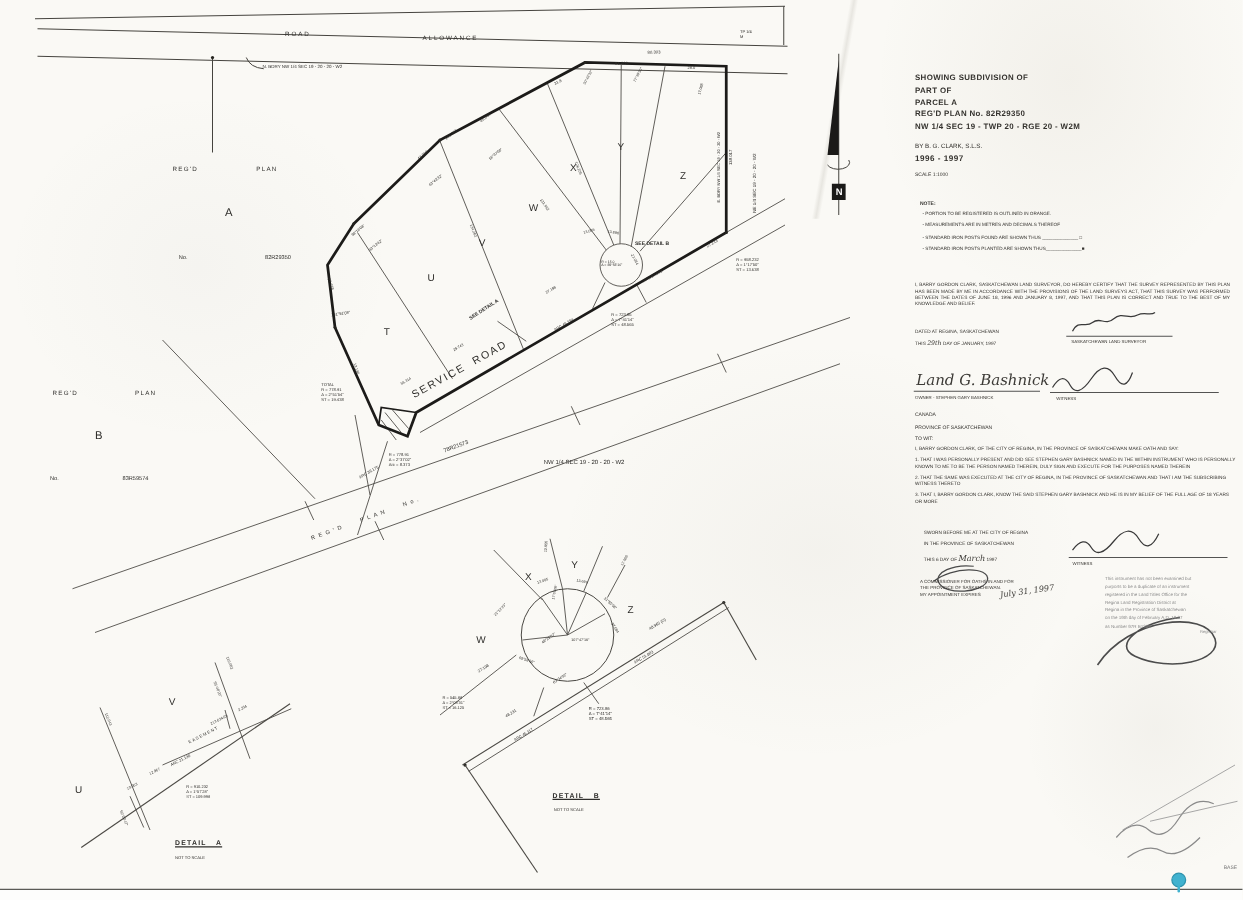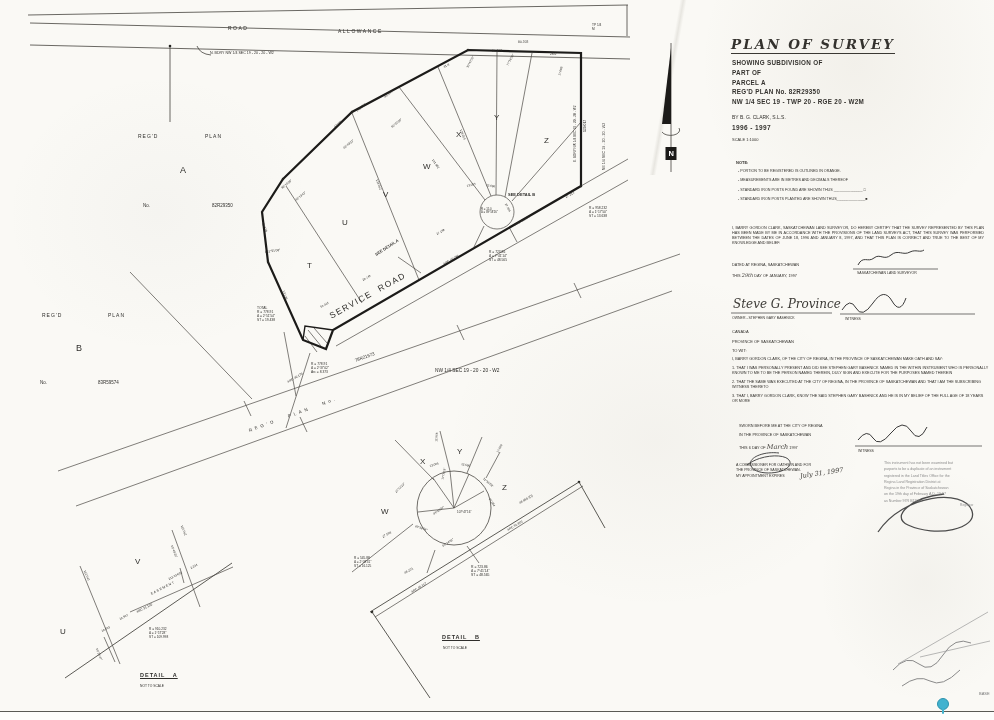--- a/index.html
+++ b/index.html
@@ -281,21 +281,20 @@
       <div class="lbl" style="left: 354px; top: 557px; font-size: 3.2px;">R = 545.88
 Δ = 2°08'31"
 ST = 16.125</div>
       <div class="lbl" style="left: 471px; top: 565px; font-size: 3.4px;">R = 723.86
 Δ = 7°41'14"
 ST = 48.565</div>
       <div class="lbl" style="left: 442px; top: 634px; font-size: 5.5px; font-weight: bold; letter-spacing: 1px; text-decoration: underline;">DETAIL   B</div>
       <div class="lbl" style="left: 443px; top: 647px; font-size: 3.3px;">NOT TO SCALE</div>
     </div>
 
-  <div class="rc-title abs" style="left:731px;top:36px">PLAN  OF  SURVEY</div>
   <div class="abs sub" style="left:732px;top:58px">
       <div>SHOWING SUBDIVISION OF</div>
       <div>PART OF</div>
       <div>PARCEL A</div>
       <div>REG'D PLAN No. 82R29350</div>
       <div>NW 1/4 SEC 19 - TWP 20 - RGE 20 - W2M</div>
     </div>
   <div class="abs t5" style="left:732px;top:114px">BY     B. G. CLARK, S.L.S.</div>
   <div class="abs t65" style="left:732px;top:124px">1996 - 1997</div>
   <div class="abs t4" style="left:732px;top:137px">SCALE   1:1000</div>
@@ -308,21 +307,21 @@
       <div>- STANDARD IRON POSTS PLANTED ARE SHOWN THUS______________■</div>
     </div>
 
   <div class="abs para" style="left:732px;top:226px;width:252px">I, BARRY GORDON CLARK, SASKATCHEWAN LAND SURVEYOR, DO HEREBY CERTIFY THAT THE SURVEY REPRESENTED BY THIS PLAN HAS BEEN MADE BY ME IN ACCORDANCE WITH THE PROVISIONS OF THE LAND SURVEYS ACT, THAT THIS SURVEY WAS PERFORMED BETWEEN THE DATES OF JUNE 18, 1996 AND JANUARY 8, 1997, AND THAT THIS PLAN IS CORRECT AND TRUE TO THE BEST OF MY KNOWLEDGE AND BELIEF.</div>
   <div class="abs t38" style="left:732px;top:263px">DATED AT REGINA, SASKATCHEWAN</div>
   <div class="abs t38" style="left:732px;top:272px">
     <span>THIS </span><span class="hand" style="font-size:5px">29th</span><span> DAY OF JANUARY, 1997</span>
   </div>
   <div class="abs t35" style="left:857px;top:271px">SASKATCHEWAN LAND SURVEYOR</div>
 
-  <div class="abs hand" style="left:733px;top:297px;font-size:12px">Steve G. Province</div>
+  <div class="abs hand" style="left:733px;top:297px;font-size:12px">Land G. Bashnick</div>
   <div class="abs t35" style="left:732px;top:316px">OWNER   -   STEPHEN GARY BASHNICK</div>
   <div class="abs t35" style="left:845px;top:317px">WITNESS</div>
 
   <div class="abs jur" style="left:732px;top:329px">
       <div>CANADA</div>
       <div>PROVINCE OF SASKATCHEWAN</div>
       <div>TO WIT:</div>
     </div>
 
   <div class="abs aff" style="left:732px;top:357px;width:257px">

